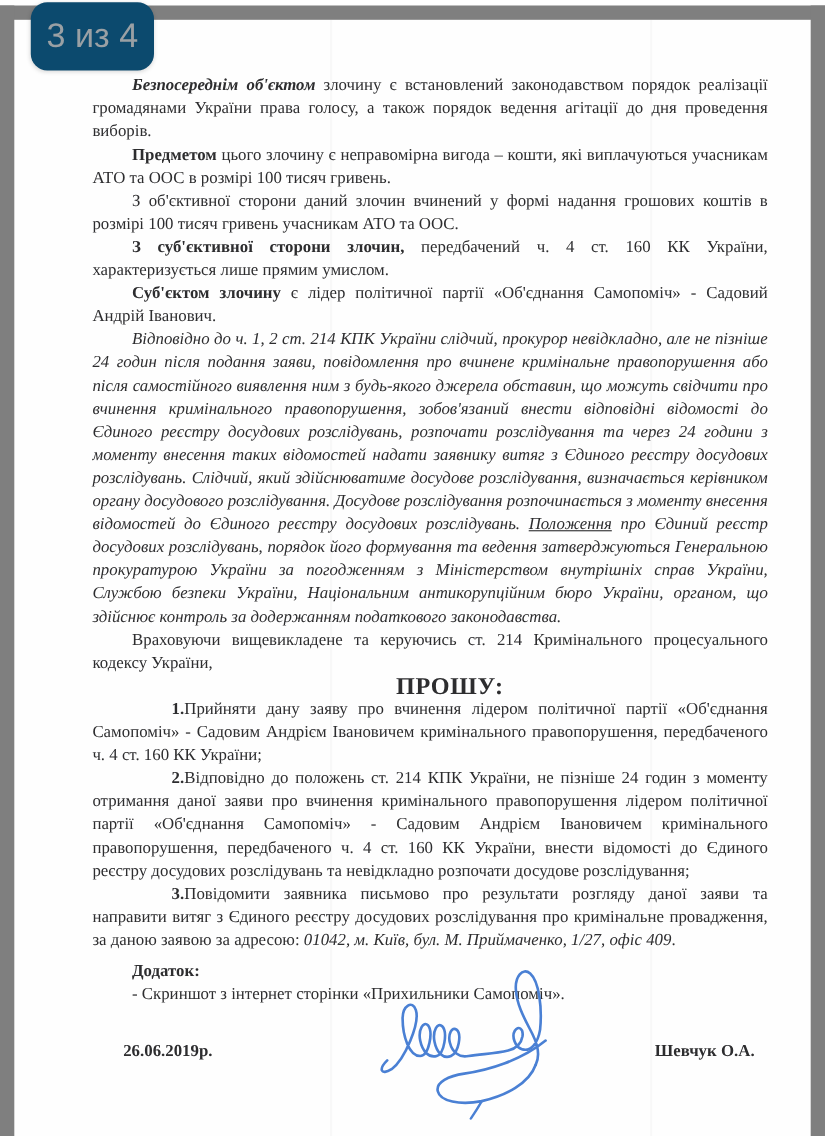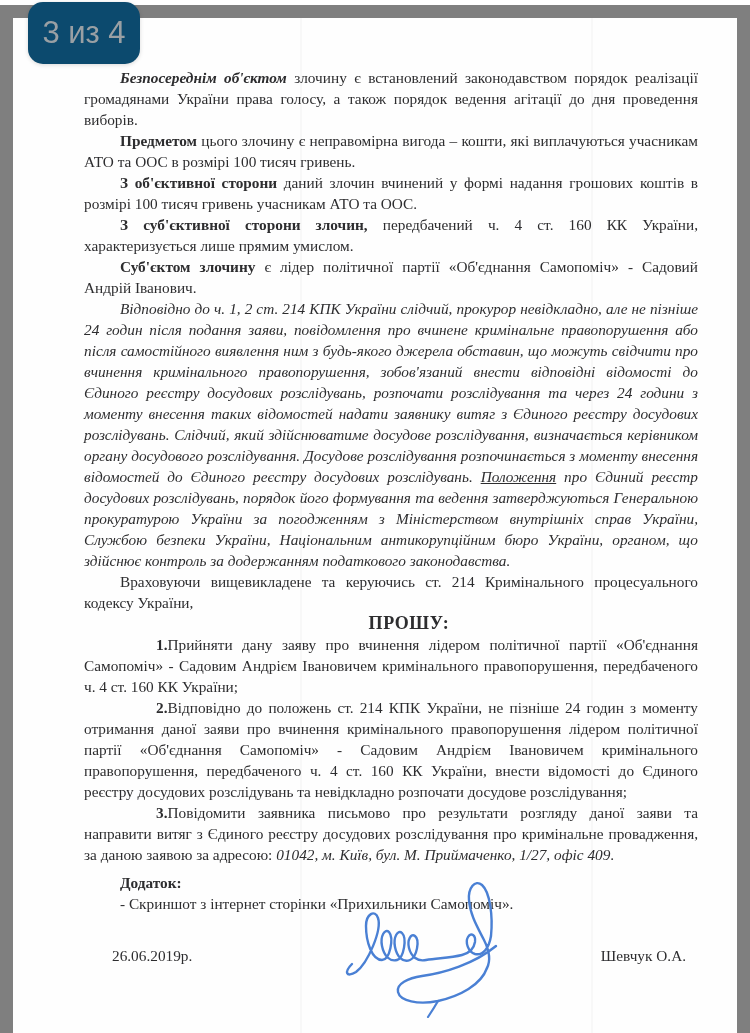--- a/index.html
+++ b/index.html
@@ -17,27 +17,27 @@
   .badge{position:absolute;left:28px;top:2px;width:112px;height:62px;background:#0c4a6e;
          border-radius:15px;display:flex;align-items:center;justify-content:center;
          font-family:"Liberation Sans",sans-serif;font-size:31px;color:#9aa0a4;
          box-shadow:0 1px 4px rgba(0,0,0,0.15);z-index:5;}
   
   .doc{position:absolute;left:84px;top:67px;width:614px;color:#2d2d2f;
        font-size:15.3px;line-height:21px;text-align:justify;z-index:3;}
   .doc p{margin:0;text-indent:36px;}
   .doc p.it{font-style:italic;}
   .num{font-weight:700;display:inline-block;min-width:42px;}
-  .heading{text-align:center;font-weight:700;font-size:18px;letter-spacing:0.6px;
+  .heading{text-align:center;font-weight:700;font-size:22px;letter-spacing:0.6px;
            text-indent:0;margin:13px 0 15px 0;}
   .appendix{margin-top:7px;}
   .appendix-title{font-weight:700;text-indent:36px;margin:0;}
   .appendix-line{text-indent:16px;margin:0;text-align:left;}
   .footer-row{display:flex;justify-content:space-between;align-items:center;
-              margin-top:31px;font-weight:400;padding:0 12px 0 28px;gap:16px;}
+              margin-top:31px;font-weight:700;padding:0 12px 0 28px;gap:16px;}
   .sig-wrap{position:absolute;left:338px;top:868px;width:195px;height:150px;z-index:4;}
 </style>
 </head>
 <body>
 
 <div class="stage">
 
   <div class="crease c1"></div>
   <div class="crease c2"></div>
 
@@ -46,21 +46,21 @@
   <div class="bar-right"></div>
 
   <div class="badge">
     <span>3 из 4</span>
   </div>
 
   <div class="doc">
     <div id="paras">
         <p><span style="font-weight: 700; font-style: italic;">Безпосереднім об'єктом </span><span>злочину є встановлений законодавством порядок реалізації громадянами України права голосу, а також порядок ведення агітації до дня проведення виборів.</span></p>
         <p><span style="font-weight: 700;">Предметом </span><span>цього злочину є неправомірна вигода – кошти, які виплачуються учасникам АТО та ООС в розмірі 100 тисяч гривень.</span></p>
-        <p><span style="font-weight: 700;">З об'єктивної сторони </span><span>даний злочин вчинений у формі надання грошових коштів в розмірі 100 тисяч гривень учасникам АТО та ООС.</span></p>
+        <p><span style="font-weight: 400;">З об'єктивної сторони </span><span>даний злочин вчинений у формі надання грошових коштів в розмірі 100 тисяч гривень учасникам АТО та ООС.</span></p>
         <p><span style="font-weight: 700; margin-top: 16px;">З суб'єктивної сторони злочин, </span><span>передбачений ч. 4 ст. 160 КК України, характеризується лише прямим умислом.</span></p>
         <p><span style="font-weight: 700;">Суб'єктом злочину </span><span>є лідер політичної партії «Об'єднання Самопоміч» - Садовий Андрій Іванович.</span></p>
         <p class="it"><span>Відповідно до ч. 1, 2 ст. 214 КПК України слідчий, прокурор невідкладно, але не пізніше 24 годин після подання заяви, повідомлення про вчинене кримінальне правопорушення або після самостійного виявлення ним з будь-якого джерела обставин, що можуть свідчити про вчинення кримінального правопорушення, зобов'язаний внести відповідні відомості до Єдиного реєстру досудових розслідувань, розпочати розслідування та через 24 години з моменту внесення таких відомостей надати заявнику витяг з Єдиного реєстру досудових розслідувань. Слідчий, який здійснюватиме досудове розслідування, визначається керівником органу досудового розслідування. Досудове розслідування розпочинається з моменту внесення відомостей до Єдиного реєстру досудових розслідувань. </span><span style="text-decoration: underline;">Положення</span><span> про Єдиний реєстр досудових розслідувань, порядок його формування та ведення затверджуються Генеральною прокуратурою України за погодженням з Міністерством внутрішніх справ України, Службою безпеки України, Національним антикорупційним бюро України, органом, що здійснює контроль за додержанням податкового законодавства.</span></p>
         <p><span>Враховуючи вищевикладене та керуючись ст. 214 Кримінального процесуального кодексу України,</span></p>
       </div>
 
     <p class="heading">ПРОШУ:</p>
 
     <div id="items">
         <p><span class="num">1.</span><span>Прийняти дану заяву про вчинення лідером політичної партії «Об'єднання Самопоміч» - Садовим Андрієм Івановичем кримінального правопорушення, передбаченого ч. 4 ст. 160 КК України;</span></p>

